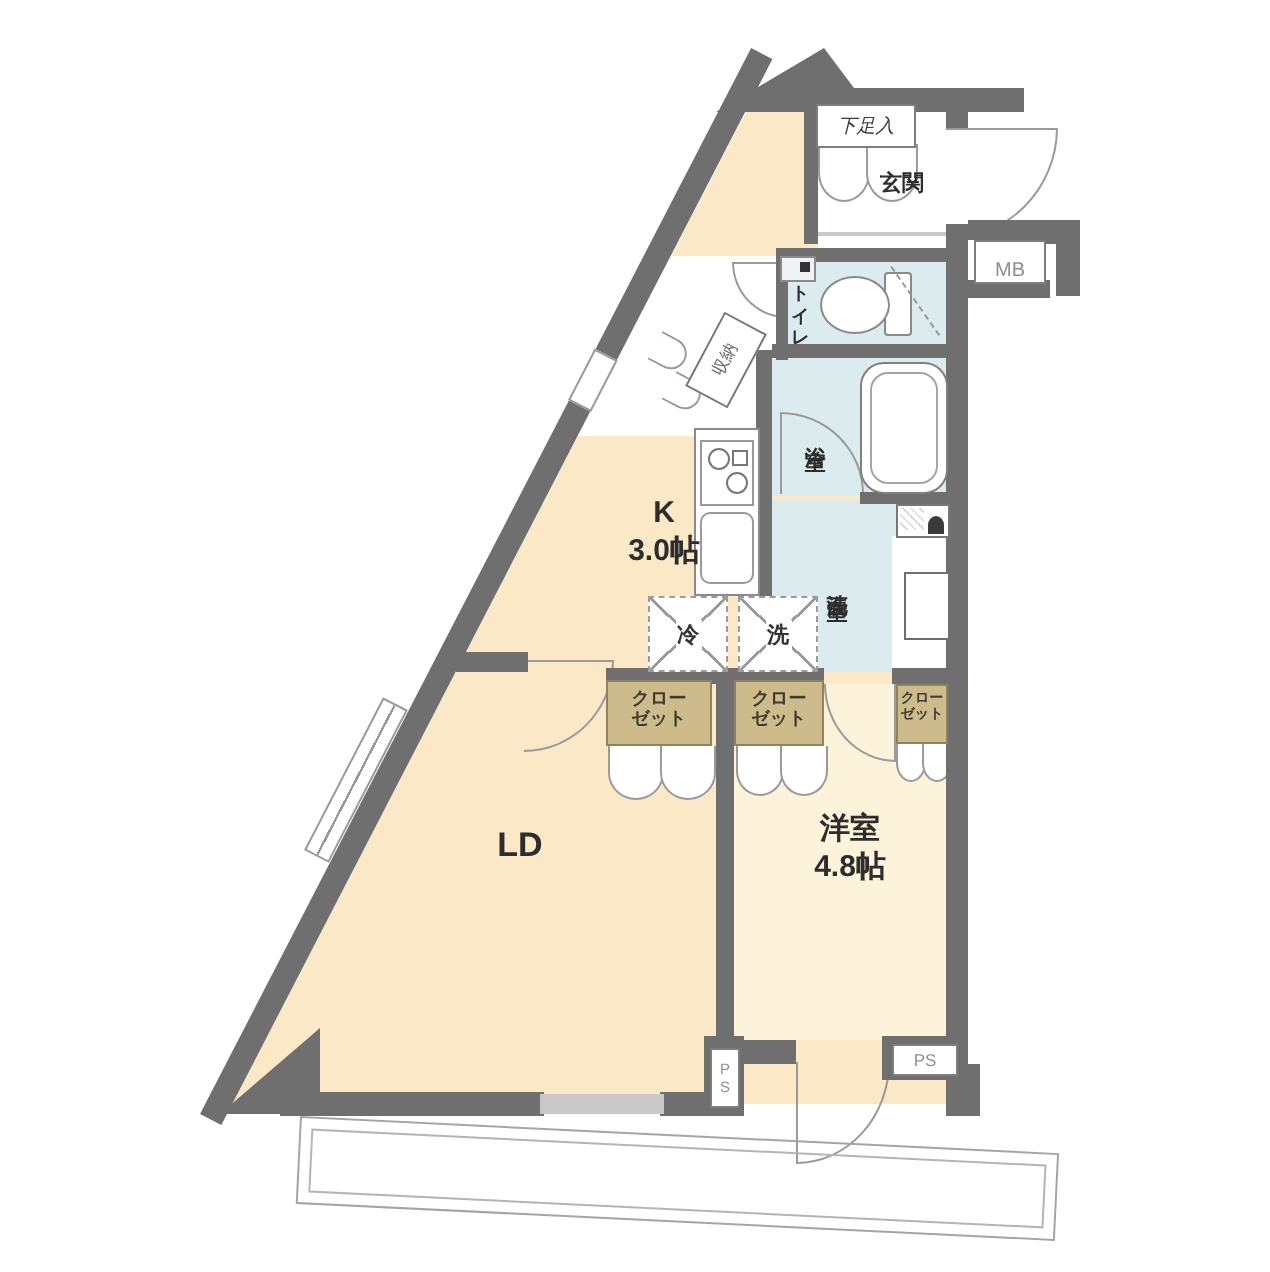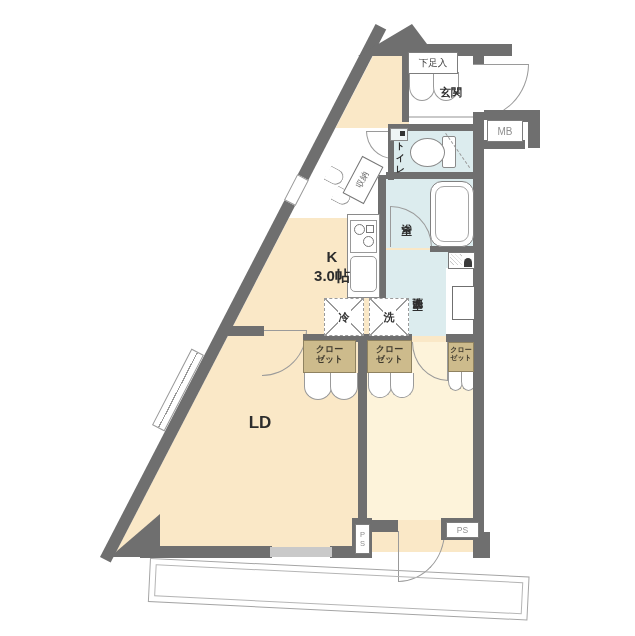--- a/index.html
+++ b/index.html
@@ -121,24 +121,24 @@
 
   <div class="fixture" style="left:347px;top:214px;width:31px;height:82px;border-color:#8a8a8a;">
     <div class="abs" style="left:2px;top:5px;width:25px;height:31px;border:1px solid #999;">
       <div class="abs" style="left:3px;top:3px;width:9px;height:9px;border:1px solid #777;border-radius:50%;"></div>
       <div class="abs" style="left:12px;top:15px;width:9px;height:9px;border:1px solid #777;border-radius:50%;"></div>
       <div class="abs" style="right:2px;top:4px;width:6px;height:6px;border:1px solid #777;"></div>
     </div>
     <div class="abs" style="left:2px;top:41px;width:25px;height:34px;border:1px solid #999;border-radius:5px;"></div>
   </div>
 
-  <div class="boxlbl" style="left:408px;top:52px;width:48px;height:20px;font-size:9.5px;color:#3a3a3a;">
+  <div class="boxlbl" style="left:408px;top:52px;width:48px;height:20px;font-size:9.5px;color:#3a3a3a;font-style:italic;">
     <span>下足入</span>
   </div>
-  <div class="boxlbl" style="left:487px;top:120px;width:34px;height:20px;font-size:10px;">
+  <div class="boxlbl" style="left:487px;top:120px;width:34px;height:20px;font-size:10px;align-items:flex-end;">
     <span>MB</span>
   </div>
   <div class="boxlbl" style="left:342px;top:168px;width:40px;height:22px;font-size:8.5px;color:#6b6b6b;
               transform:rotate(-62deg);border-color:#777;">
     <span>収納</span>
   </div>
 
   <div class="xbox" style="left:324px;top:298px;width:38px;height:36px;">
     <span>冷</span>
   </div>
@@ -172,19 +172,23 @@
   <div class="rlabel vtext" style="left:394px;top:133px;height:40px;font-size:9px;font-weight:bold;">トイレ</div>
   <div class="rlabel vtext" style="left:400px;top:192px;height:48px;font-size:10.5px;">浴室</div>
   <div class="rlabel vtext" style="left:411px;top:256px;height:68px;font-size:10.5px;">洗面室</div>
   <div class="rlabel" style="left:300px;top:248px;width:64px;font-size:15px;">
     <div>K</div>
     <div>3.0帖</div>
   </div>
   <div class="rlabel" style="left:215px;top:412px;width:90px;font-size:17px;">
     <div>LD</div>
   </div>
+  <div class="rlabel" style="left:385px;top:406px;width:80px;font-size:15px;">
+    <div>洋室</div>
+    <div>4.8帖</div>
+  </div>
 
   <div class="abs" style="left:150px;top:558px;width:378px;height:42px;border:1.6px solid #a5a5a5;
               transform:rotate(2.8deg);transform-origin:0 0;">
     <div class="abs" style="left:5px;top:5px;right:5px;bottom:5px;border:1px solid #b5b5b5;"></div>
   </div>
 
 </div>
 
 </body></html>

